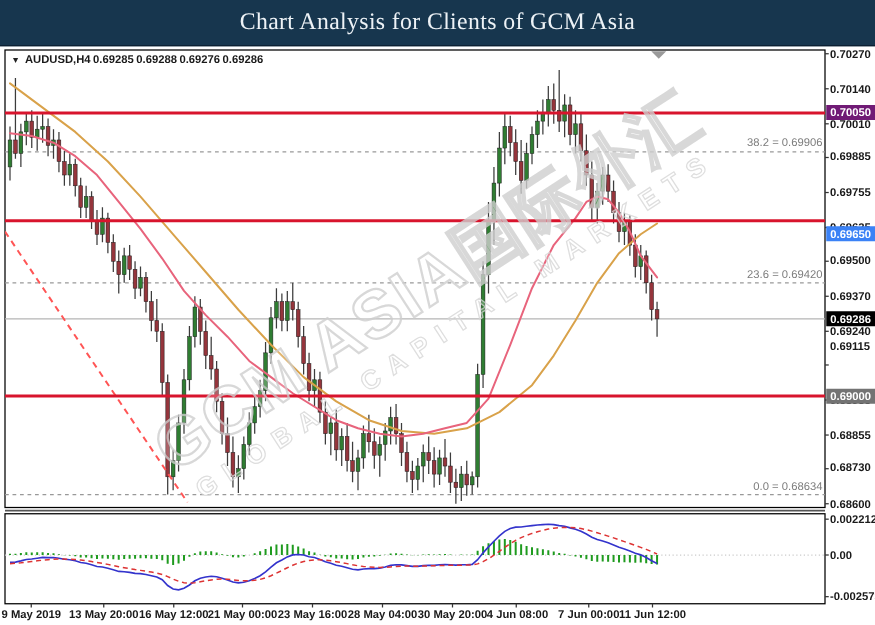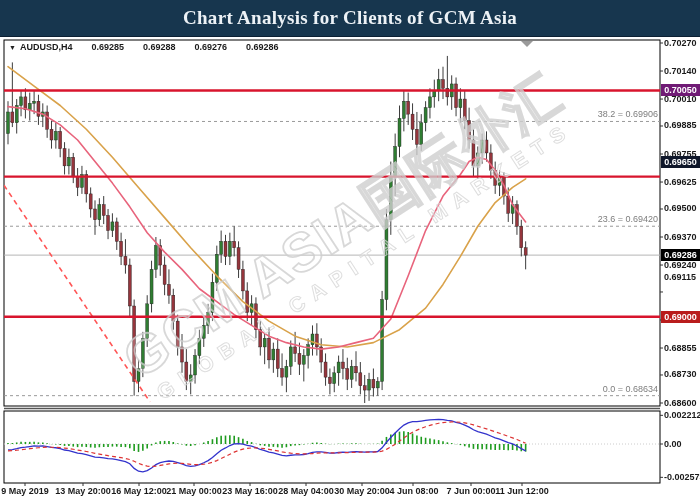--- a/index.html
+++ b/index.html
@@ -1,23 +1,23 @@
 <!DOCTYPE html>
 <html><head>
 <meta charset="utf-8">
 <style>
   html,body{margin:0;padding:0;background:#fff;width:700px;height:500px;overflow:hidden;
     font-family:"Liberation Sans", sans-serif;}
   #stage{position:relative;width:700px;height:500px;background:#fff;}
   .titlebar{position:absolute;left:0;top:0;width:700px;height:36px;background:#17364e;
     border-bottom:1px solid #0c2033;display:flex;align-items:center;justify-content:center;}
-  .titlebar span{color:#edf2f6;font-family:"Liberation Serif", serif;font-size:19px;font-weight:700;letter-spacing:.3px;}
+  .titlebar span{color:#edf2f6;font-family:"Liberation Serif", serif;font-size:19px;font-weight:400;letter-spacing:.3px;}
   .symbol-header{position:absolute;left:9px;top:42px;font-size:9px;font-weight:700;color:#1a1a1a;z-index:6;}
   .symbol-header .caret{font-size:7px;margin-right:4px;color:#222;cursor:pointer;}
-  .symbol-header span.v{margin-left:19px;}
+  .symbol-header span.v{margin-left:2px;}
   #chart-svg{position:absolute;left:0;top:0;z-index:2;}
   .axis-label{position:absolute;left:664px;font-size:9px;font-weight:700;color:#1a1a1a;z-index:4;white-space:nowrap;}
   .time-label{position:absolute;top:486px;font-size:9px;font-weight:700;color:#1a1a1a;z-index:4;white-space:nowrap;transform:translateX(-50%);}
   .tag{position:absolute;left:661px;width:39px;height:12px;line-height:12px;text-align:center;
     font-size:9px;font-weight:700;color:#fff;z-index:5;}
   .fib-label{position:absolute;right:42px;font-size:9px;color:#7d7d7d;z-index:3;white-space:nowrap;}
   .macd-label{position:absolute;left:8px;top:413px;font-size:9px;color:#111;z-index:6;}
   .macd-label span{margin-right:4px;}
   .watermark{position:absolute;left:0;top:196px;width:700px;text-align:center;z-index:3;
     transform:rotate(-33deg);pointer-events:none;opacity:.8;}
@@ -503,16 +503,16 @@
     <div class="time-label" style="left: 83px;">13 May 20:00</div>
     <div class="time-label" style="left: 139px;">16 May 12:00</div>
     <div class="time-label" style="left: 194px;">21 May 00:00</div>
     <div class="time-label" style="left: 250px;">23 May 16:00</div>
     <div class="time-label" style="left: 306px;">28 May 04:00</div>
     <div class="time-label" style="left: 362px;">30 May 20:00</div>
     <div class="time-label" style="left: 414px;">4 Jun 08:00</div>
     <div class="time-label" style="left: 471px;">7 Jun 00:00</div>
     <div class="time-label" style="left: 522px;">11 Jun 12:00</div>
     <div class="tag" style="background: #701a75; top: 84.4251px;">0.70050</div>
-    <div class="tag" style="background: #0f172a; top: 156px;">0.69650</div>
-    <div class="tag" style="background: #b91c1c; top: 310.772px;">0.69000</div>
+    <div class="tag" style="background: #3b82f6; top: 181px;">0.69650</div>
+    <div class="tag" style="background: #737373; top: 310.772px;">0.69000</div>
     <div class="tag" style="background: rgb(0, 0, 0); top: 249.12px;">0.69286</div>
   </div>
 
 </body></html>

